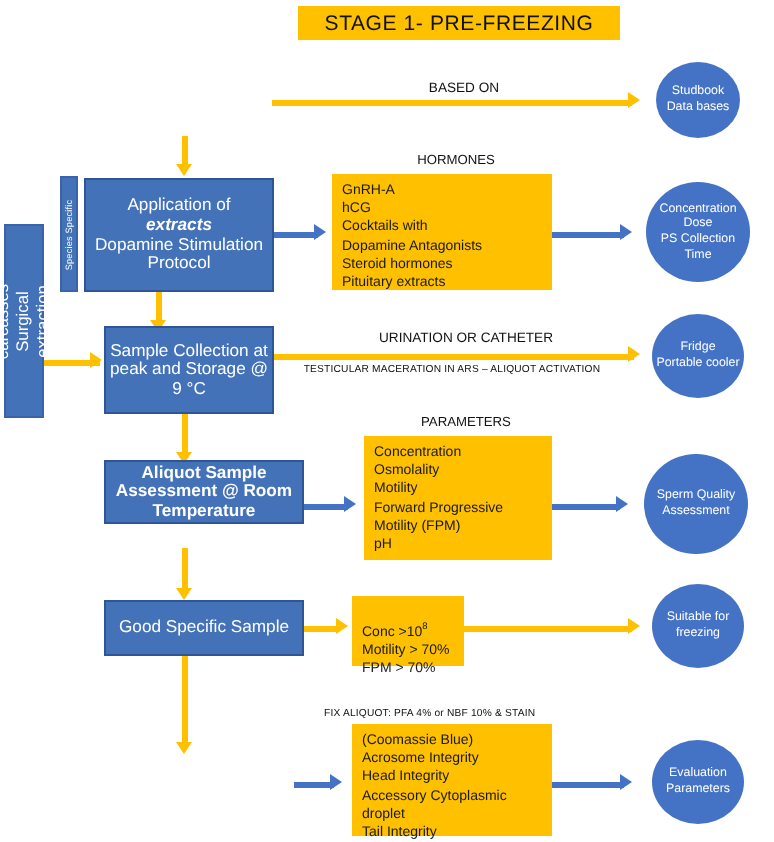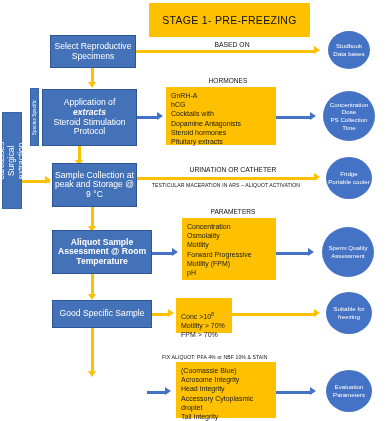--- a/index.html
+++ b/index.html
@@ -113,51 +113,48 @@
   }
   .caption.tiny { font-size: 5.1px; letter-spacing: .1px; }
   .caption.mid  { font-size: 6.6px; }
   sup { font-size: .68em; vertical-align: super; }
 </style>
 </head>
 <body>
 
 <div class="canvas">
 
-  <div class="banner" style="left:149px; top:3px; width:161px; height:34px;">STAGE 1- PRE-FREEZING</div>
+  <div class="banner" style="left:149px; top:3px; width:161px; height:17px;">STAGE 1- PRE-FREEZING</div>
 
   <div class="vlabel big" style="left:2px; top:112px; width:20px; height:97px;">
     <span style="white-space:pre-line; text-align:center;">Fresh carcasses
 Surgical extraction of testes</span>
   </div>
 
   <div class="vlabel small" style="left:30px; top:88px; width:9px; height:58px;">
     <span>Species Specific</span>
   </div>
 
-  <div class="node blue-box" style="left:50px; top:35px; width:86px; height:33px;">
-    <span>Select Reproductive Specimens</span>
-  </div>
 
   <div class="conn h-line y" style="left:136px; top:50px; width:180px;"></div>
   <div class="arrow-r y" style="left:314px; top:46px;"></div>
   <div class="caption" style="left:182px; top:41px; width:100px;">BASED ON</div>
 
   <div class="circle" style="position:absolute; left:328px; top:31px; width:42px; height:38px; white-space:pre-line;">
     <span>Studbook
 Data bases</span>
   </div>
 
   <div class="conn v-line y" style="left:91px; top:68px; height:16px;"></div>
   <div class="arrow-d y" style="left:88px; top:82px;"></div>
 
   <div class="node blue-box" style="left:42px; top:89px; width:95px; height:57px; flex-direction:column;">
     <span>Application of</span>
     <span class="ital">extracts</span>
-    <span style="white-space:pre-line">Steroid Stimulation Protocol</span>
+    <span style="white-space:pre-line">Dopamine Stimulation Protocol</span>
   </div>
 
   <div class="conn h-line b" style="left:137px; top:116px; width:22px;"></div>
   <div class="arrow-r b" style="left:157px; top:112px;"></div>
 
   <div class="caption mid" style="left:168px; top:77px; width:120px;">HORMONES</div>
 
   <div class="yellow-box" style="left:166px; top:87px; width:110px; height:58px;">GnRH-A
 hCG
 Cocktails with
@@ -192,21 +189,21 @@
   <div class="caption tiny" style="left:133px; top:182px; width:186px;">TESTICULAR MACERATION IN ARS – ALIQUOT ACTIVATION</div>
 
   <div class="circle" style="position:absolute; left:326px; top:157px; width:46px; height:42px; white-space:pre-line;">
     <span>Fridge
 Portable cooler</span>
   </div>
 
   <div class="conn v-line y" style="left:91px; top:207px; height:21px;"></div>
   <div class="arrow-d y" style="left:88px; top:226px;"></div>
 
-  <div class="node blue-box bold" style="left:52px; top:230px; width:100px; height:44px; white-space:pre-line;justify-content:flex-end;">
+  <div class="node blue-box bold" style="left:52px; top:230px; width:100px; height:32px; white-space:pre-line;justify-content:flex-end;">
     <span>Aliquot  Sample Assessment @ Room Temperature</span>
   </div>
 
   <div class="caption mid" style="left:178px; top:208px; width:110px;">PARAMETERS</div>
 
   <div class="conn h-line b" style="left:152px; top:252px; width:22px;"></div>
   <div class="arrow-r b" style="left:172px; top:248px;"></div>
 
   <div class="yellow-box" style="left:182px; top:218px; width:94px; height:62px;">Concentration
 Osmolality

